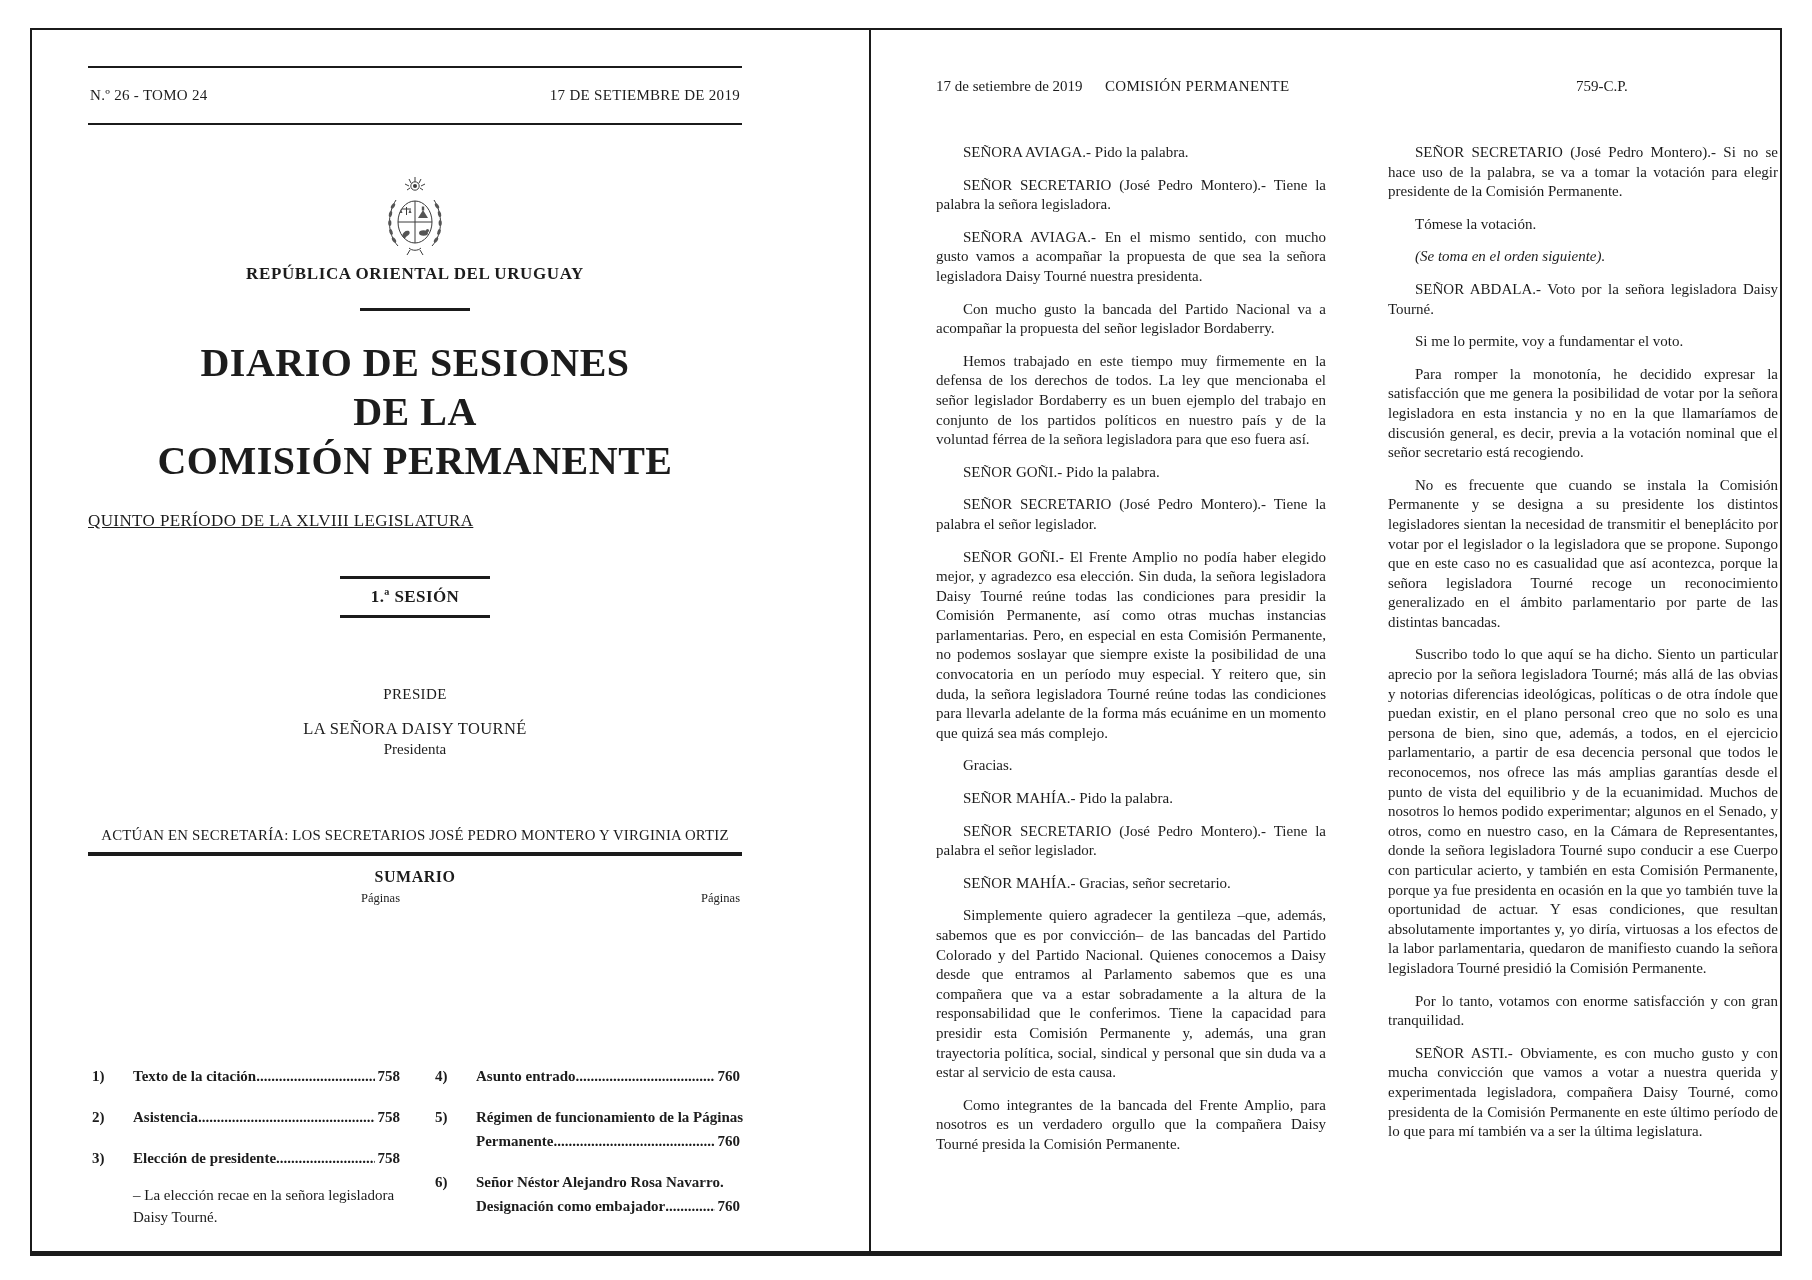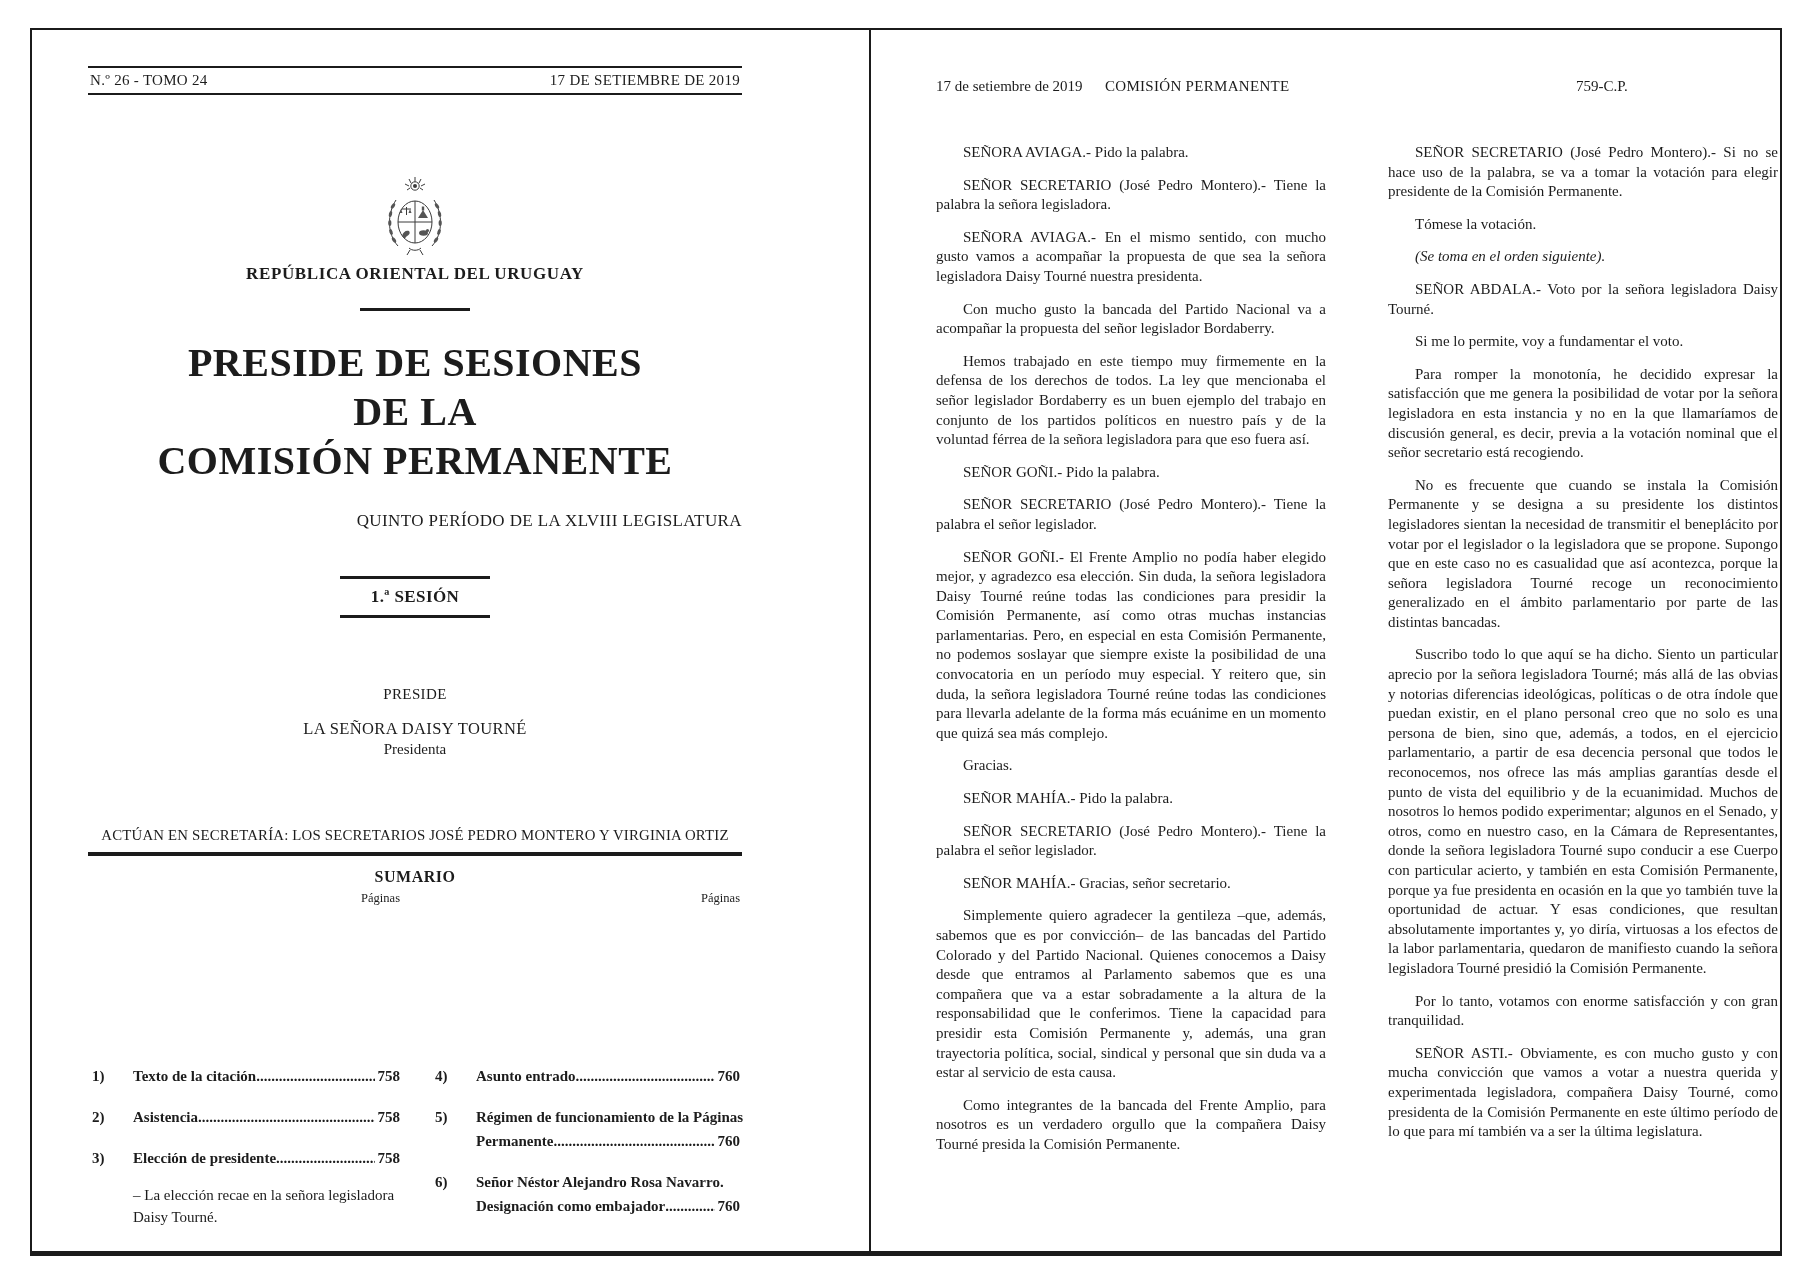--- a/index.html
+++ b/index.html
@@ -15,29 +15,29 @@
     border:2px solid #1b1b1b;border-bottom-width:5px;
     pointer-events:none;
   }
   .divider{left:869px;top:28px;width:2px;height:1226px;background:#1b1b1b;}
 
   
   .lp-header{
     left:88px;top:66px;width:654px;
     border-top:2px solid #1b1b1b;border-bottom:2px solid #1b1b1b;
     display:flex;justify-content:space-between;align-items:center;
-    padding:4px 2px;font-size:15px;letter-spacing:.3px;box-sizing:border-box;
+    padding:19px 2px;font-size:15px;letter-spacing:.3px;box-sizing:border-box;
   }
   .emblem{left:379px;top:176px;width:72px;height:84px;text-align:center;}
   .republic{left:88px;top:264px;width:654px;text-align:center;
     font-size:17px;font-weight:bold;letter-spacing:.6px;}
   .shortrule{left:360px;top:308px;width:110px;height:3px;background:#1b1b1b;}
   .doc-title{left:88px;top:338px;width:654px;text-align:center;
     font-size:40px;font-weight:bold;line-height:49px;letter-spacing:.5px;}
-  .subtitle{left:88px;top:511px;width:654px;text-align:right;font-size:17px;letter-spacing:.4px;}
+  .subtitle{left:88px;top:511px;width:654px;text-align:left;font-size:17px;letter-spacing:.4px;text-decoration:underline;}
   .session-box{left:340px;top:576px;width:150px;text-align:center;
     border-top:3px solid #1b1b1b;border-bottom:3px solid #1b1b1b;
     padding:8px 0;font-size:17px;font-weight:bold;letter-spacing:.4px;}
   .preside{left:88px;top:686px;width:654px;text-align:center;font-size:15px;letter-spacing:.4px;}
   .president-name{left:88px;top:719px;width:654px;text-align:center;font-size:16.5px;letter-spacing:.4px;}
   .president-role{left:88px;top:741px;width:654px;text-align:center;font-size:15px;}
   .secretaries{left:88px;top:827px;width:654px;text-align:center;font-size:14.8px;letter-spacing:.2px;}
   .bigrule{left:88px;top:852px;width:654px;height:4px;background:#1b1b1b;}
   .sumario-title{left:88px;top:868px;width:654px;text-align:center;font-size:16px;font-weight:bold;letter-spacing:.5px;}
   .paginas-left{left:92px;top:891px;width:308px;text-align:right;font-size:12.5px;}
@@ -125,21 +125,21 @@
       <ellipse cx="44.5" cy="57" rx="4.5" ry="2.8" fill="#555" stroke="none"></ellipse>
       <circle cx="48.5" cy="54.5" r="1.6" fill="#555" stroke="none"></circle>
     </g>
   </svg>
 </div>
 
 <div class="abs republic">REPÚBLICA ORIENTAL DEL URUGUAY</div>
 <div class="abs shortrule"></div>
 
 <div class="abs doc-title">
-  <div>PRESIDE DE SESIONES</div>
+  <div>DIARIO DE SESIONES</div>
   <div>DE LA</div>
   <div>COMISIÓN PERMANENTE</div>
 </div>
 
 <div class="abs subtitle">QUINTO PERÍODO DE LA XLVIII LEGISLATURA</div>
 
 <div class="abs session-box">1.ª SESIÓN</div>
 
 <div class="abs preside">PRESIDE</div>
 <div class="abs president-name">LA SEÑORA DAISY TOURNÉ</div>

